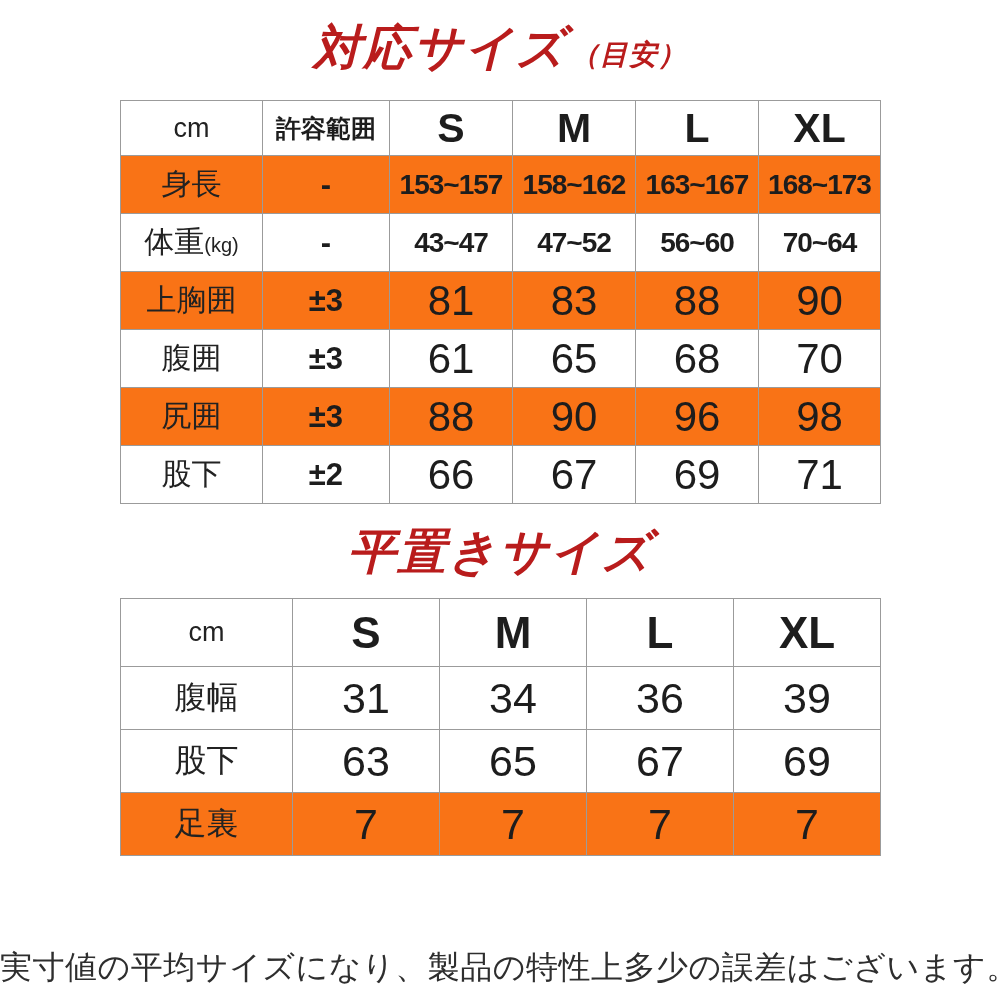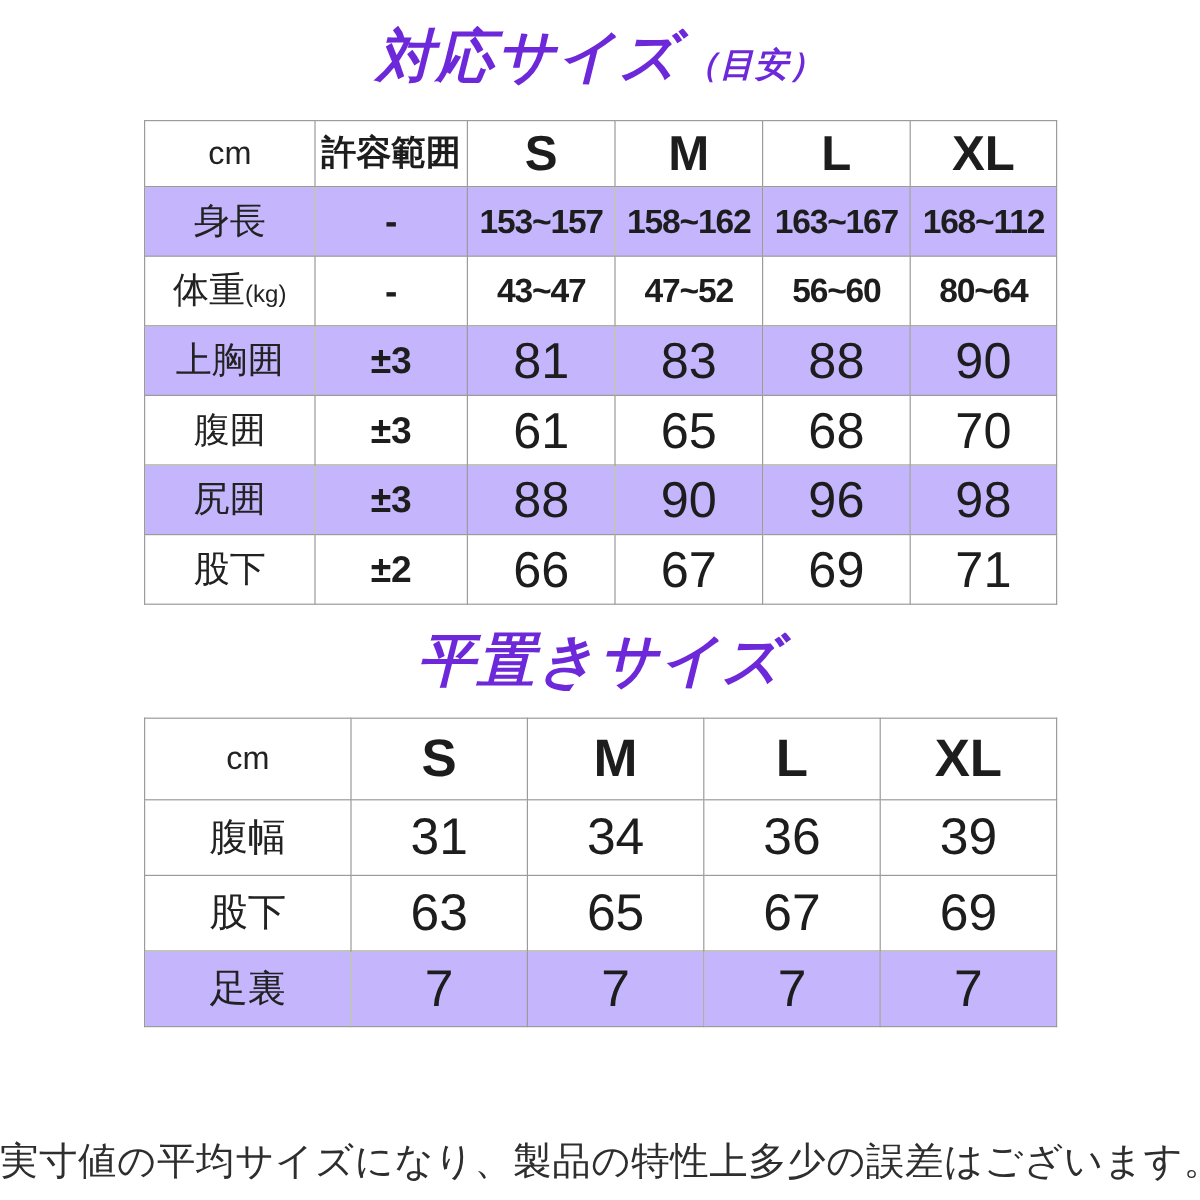--- a/index.html
+++ b/index.html
@@ -3,45 +3,45 @@
 <meta charset="utf-8">
 <style>
   html,body{margin:0;padding:0;background:#ffffff;}
   .page{
     position:relative;width:1000px;height:1000px;background:#ffffff;
     font-family:"Liberation Sans","DejaVu Sans",sans-serif;color:#1d1d1d;overflow:hidden;
   }
   
   .section-title{
     position:absolute;left:0;width:1000px;text-align:center;
-    font-weight:bold;font-style:italic;color:#6d28d9;line-height:1.1;
+    font-weight:bold;font-style:italic;color:#b91c1c;line-height:1.1;
     letter-spacing:2px;white-space:nowrap;
   }
   #title1{top:22px;}
   #title2{top:526px;}
   .title-main{font-size:48px;}
   .title-note{font-size:28px;margin-left:4px;letter-spacing:1px;}
   
   table.sizes{
     position:absolute;border-collapse:collapse;table-layout:fixed;background:#ffffff;
   }
   #table1{left:120px;top:100px;width:760px;}
   #table2{left:120px;top:598px;width:760px;}
   .sizes th,.sizes td{
     border:1px solid #9b9b9b;text-align:center;vertical-align:middle;
     padding:0;overflow:hidden;background-clip:padding-box;
   }
-  .sizes tr.shaded td{background:#c4b5fd;}
+  .sizes tr.shaded td{background:#f97316;}
   #table1 thead tr{height:55px;}
   #table1 tbody tr{height:58px;}
   #table2 thead tr{height:68px;}
   #table2 tbody tr{height:63px;}
   
   th.unit-h{font-size:27px;font-weight:normal;color:#222;margin-top:42px;}
-  th.tol-h{font-size:29px;font-weight:bold;}
+  th.tol-h{font-size:25px;font-weight:bold;}
   th.size-h{font-size:41px;font-weight:bold;}
   #table2 th.size-h{font-size:44px;}
   
   td.label{font-size:30px;color:#222;}
   td.label .unit{font-size:20px;}
   #table2 td.label{font-size:32px;}
   td.tol{font-size:31px;font-weight:bold;}
   td.val{font-size:42px;font-weight:normal;}
   td.val.range{font-size:28px;font-weight:bold;letter-spacing:-1px;white-space:nowrap;}
   #table2 td.val{font-size:43px;}
@@ -79,29 +79,29 @@
           <th class="size-h">XL</th>
         </tr>
       </thead>
     <tbody id="t1body">
         <tr class="shaded">
           <td class="label"><span>身長</span></td>
           <td class="tol">-</td>
           <td class="val range">153~157</td>
           <td class="val range">158~162</td>
           <td class="val range">163~167</td>
-          <td class="val range">168~112</td>
+          <td class="val range">168~173</td>
         </tr>
         <tr>
           <td class="label"><span>体重</span><span class="unit">(kg)</span></td>
           <td class="tol">-</td>
           <td class="val range">43~47</td>
           <td class="val range">47~52</td>
           <td class="val range">56~60</td>
-          <td class="val range">80~64</td>
+          <td class="val range">70~64</td>
         </tr>
         <tr class="shaded">
           <td class="label"><span>上胸囲</span></td>
           <td class="tol">±3</td>
           <td class="val">81</td>
           <td class="val">83</td>
           <td class="val">88</td>
           <td class="val">90</td>
         </tr>
         <tr>

